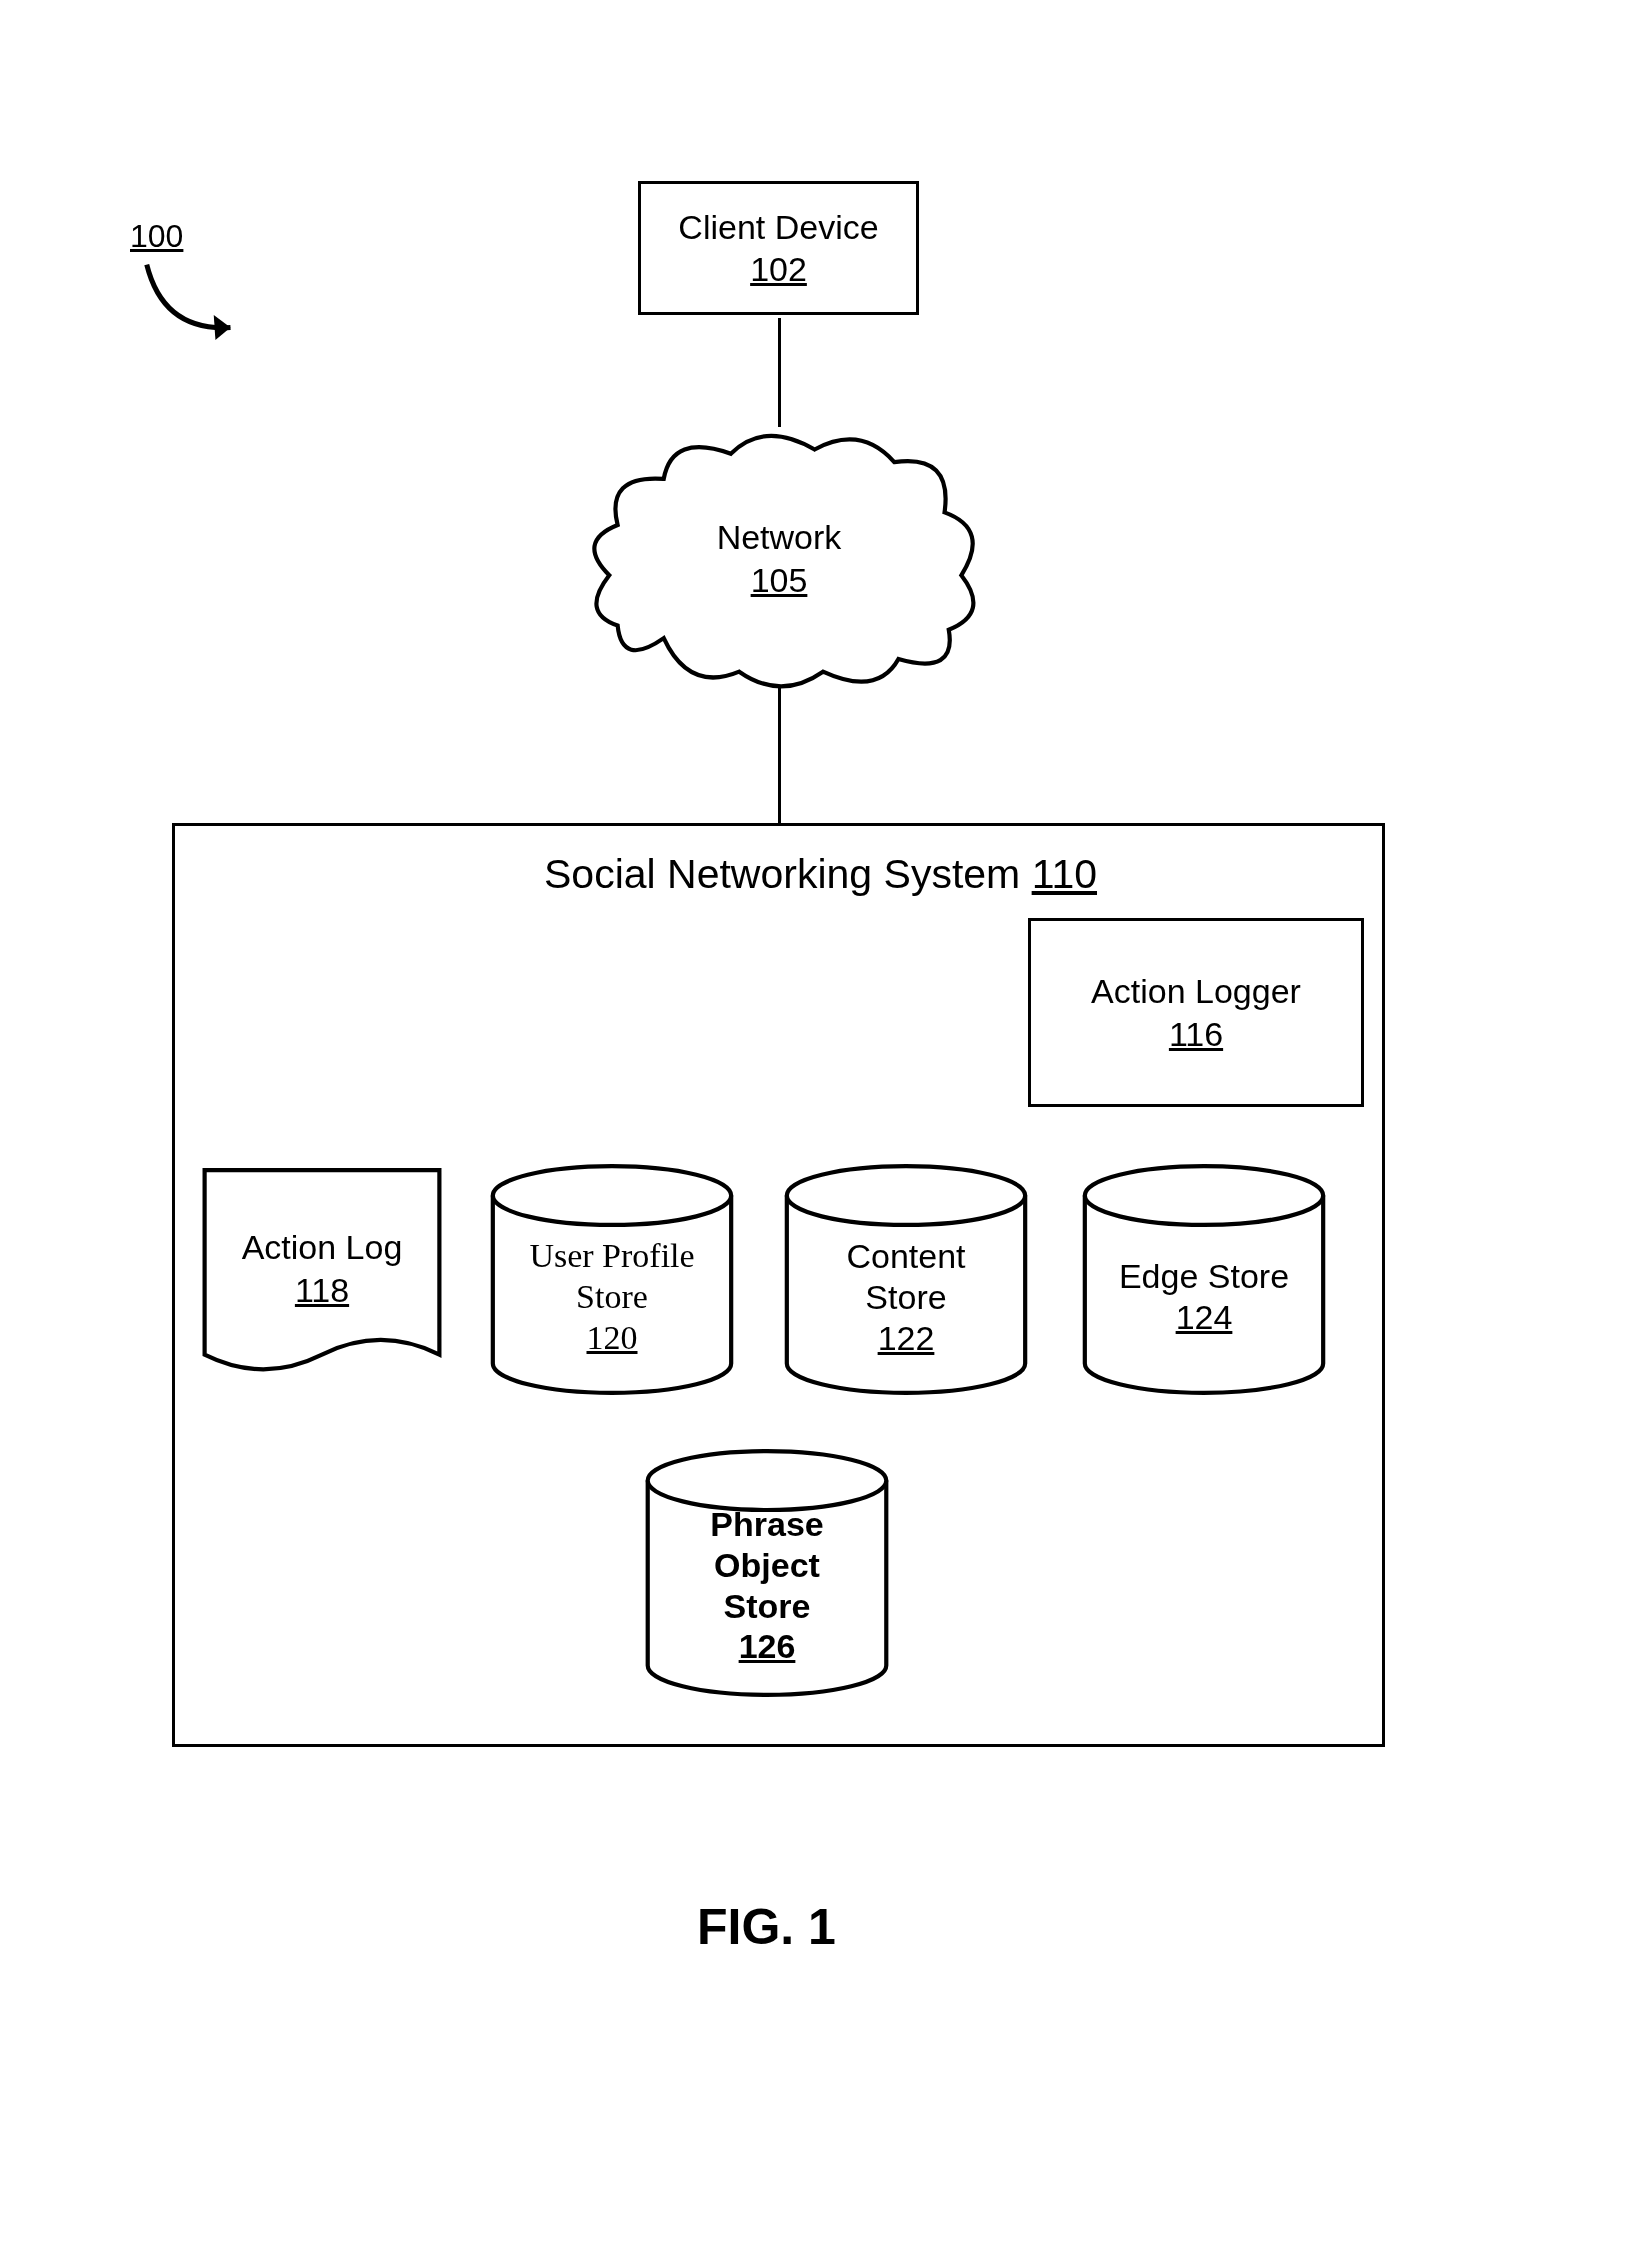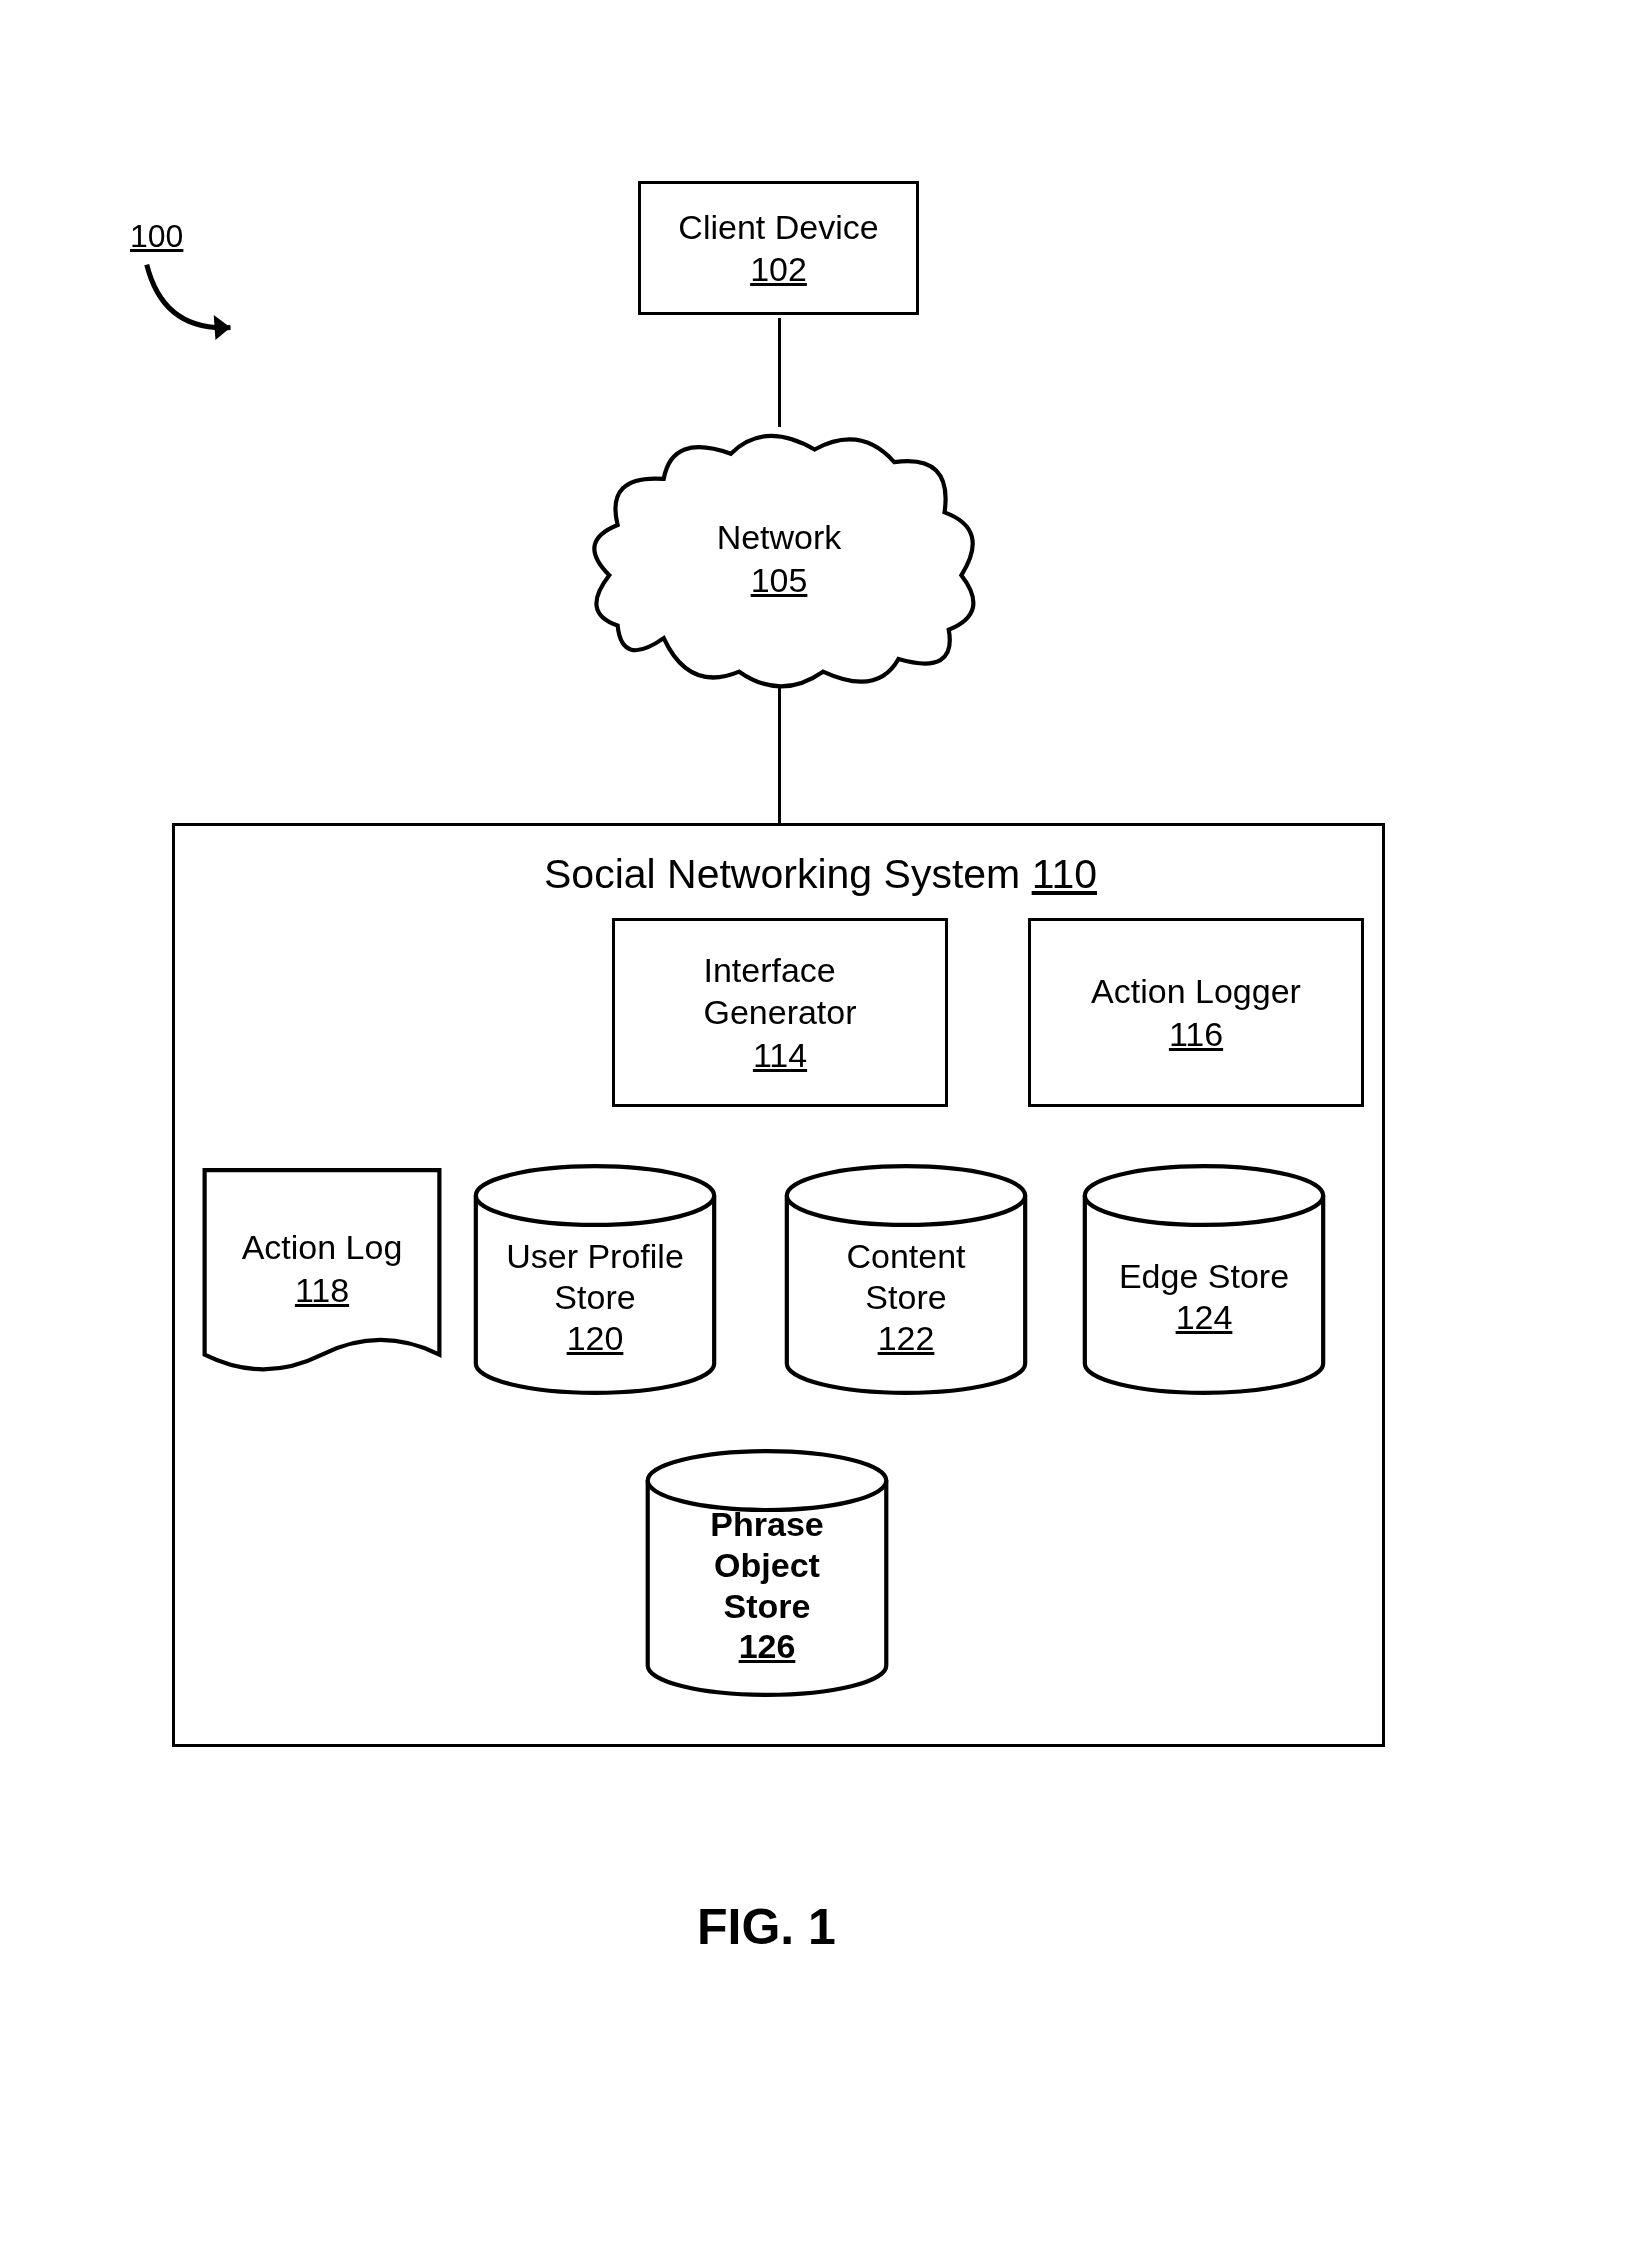--- a/index.html
+++ b/index.html
@@ -159,45 +159,40 @@
   <div class="vline" style="left:778px; top:687px; height:139px;"></div>
 
   <div class="sys-box" style="left:172px; top:823px; width:1213px; height:924px;">
 
     <span class="sys-title" style="left:369px; top:25px;">
       <span>Social Networking System</span>
       <span class="num">110</span>
     </span>
 
 
-    <div class="rect-box" style="left:437px; top:92px; width:336px; height:189px;">
-      <span style="white-space:pre-line;">Interface
-Generator</span>
-      <span class="num">114</span>
-    </div>
 
     <div class="rect-box" style="left:823px; top:92px; width:336px; height:189px;margin-left:30px;">
       <span>Action Logger</span>
       <span class="num">116</span>
     </div>
 
     <div class="doc-wrap" style="left:25px; top:340px; width:244px; height:218px;">
       <svg width="244" height="218" viewBox="0 0 290 260">
         <path d="M 5 5 L 285 5 L 285 225
                  Q 215 190 145 225
                  Q 75 260 5 225
                  Z" fill="#fff" stroke="#000" stroke-width="5"></path>
       </svg>
       <div class="doc-inner" style="top:-12.6px;">
         <span>Action Log</span>
         <span class="num">118</span>
       </div>
     </div>
 
-    <div class="cyl-wrap" style="left:294px; top:336px; width:252px; height:235px;">
+    <div class="cyl-wrap" style="left:311px; top:336px; width:252px; height:235px;font-family:Liberation Serif, serif;">
       <svg width="252" height="235" viewBox="0 0 300 280">
         <path d="M 8 40 L 8 240 A 142 35 0 0 0 292 240 L 292 40" fill="#fff" stroke="#000" stroke-width="5"></path>
         <ellipse cx="150" cy="40" rx="142" ry="35" fill="#fff" stroke="#000" stroke-width="5"></ellipse>
       </svg>
       <div class="cyl-inner">
         <span style="white-space:pre-line;">User Profile
 Store</span>
         <span class="num">120</span>
       </div>
     </div>

